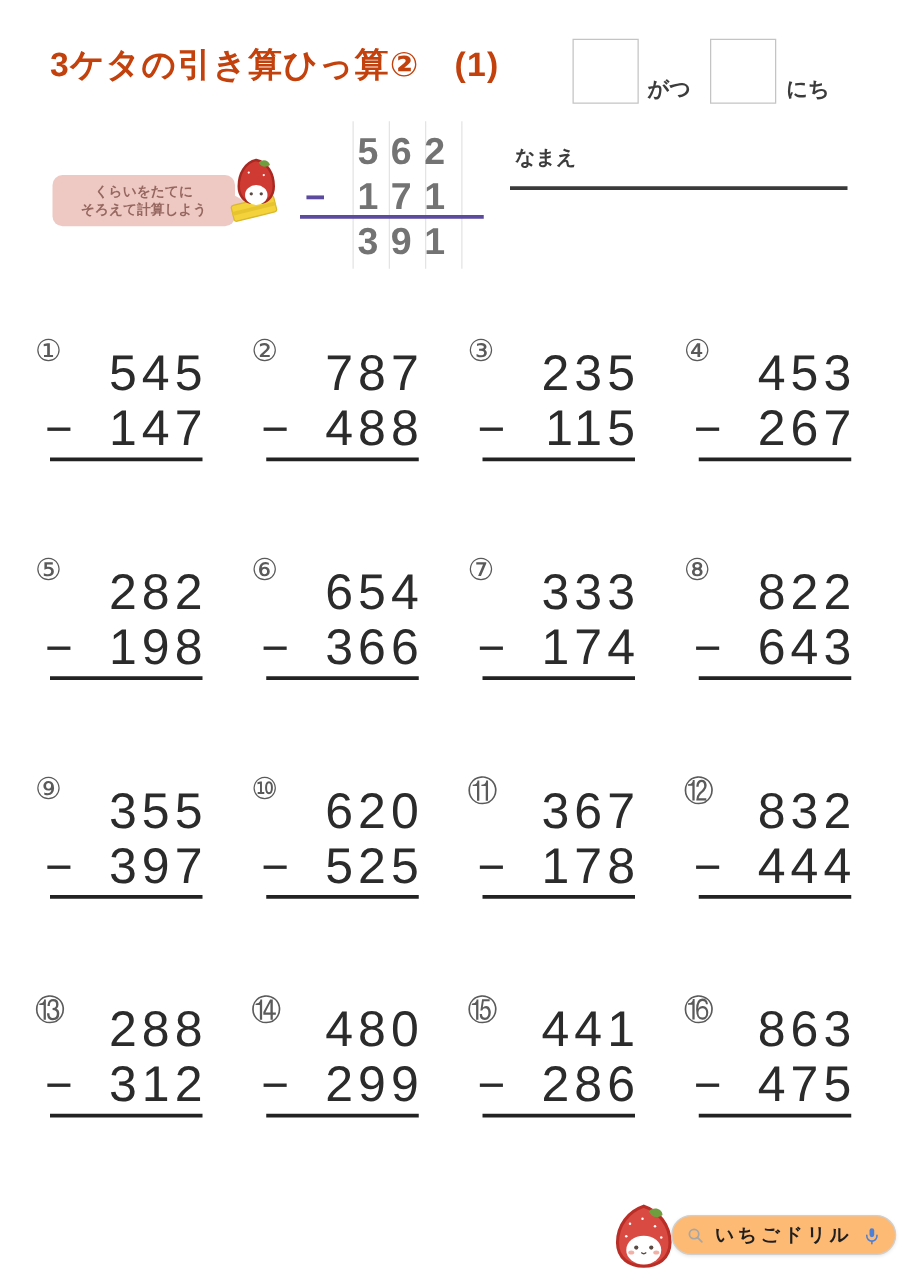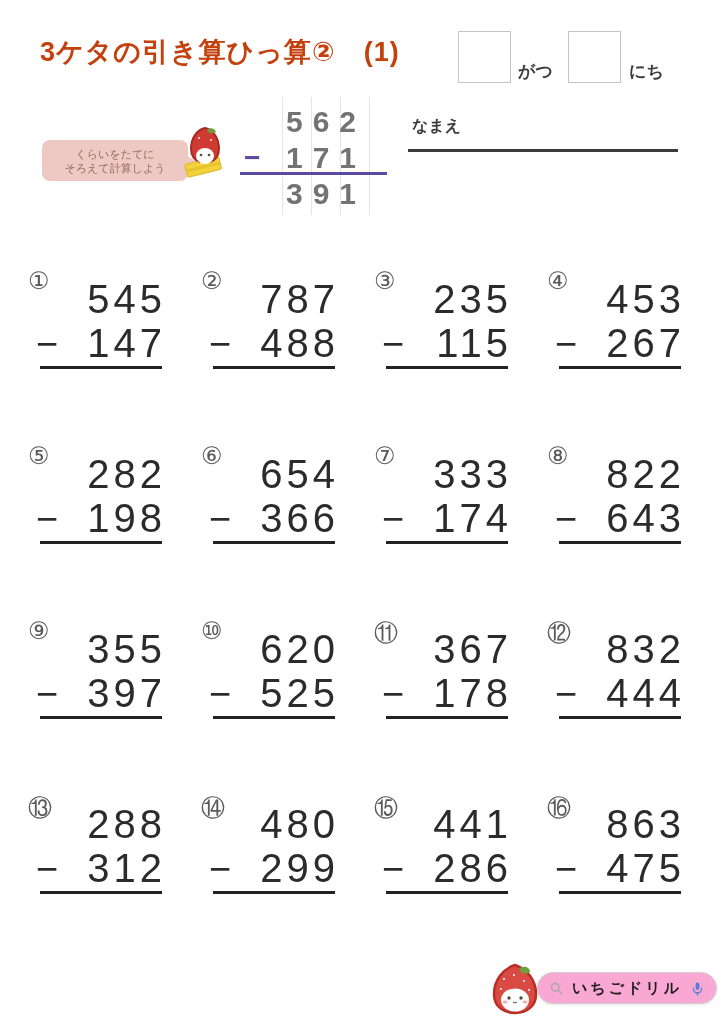--- a/index.html
+++ b/index.html
@@ -28,21 +28,21 @@
     position: absolute; top: 60px; font-size: 17px; color: #3c3c3c; font-weight: 600;
   }
   .date-label.month { left: 518px; }
   .date-label.day   { left: 629px; }
 
   
   .bubble {
     position: absolute; left: 42px; top: 140px; width: 146px; height: 41px;
     background: #eec9c3; border-radius: 8px;
     display: flex; flex-direction: column; justify-content: center; align-items: center;
-    font-size: 11px; line-height: 14px; color: #96675f; font-weight: 400;
+    font-size: 11px; line-height: 14px; color: #96675f; font-weight: 700;
   }
   .bubble::after {
     content: ""; position: absolute; right: -8px; top: 16px;
     border-top: 5px solid transparent; border-bottom: 5px solid transparent;
     border-left: 9px solid #eec9c3;
   }
   .pencil-chara { position: absolute; left: 184px; top: 124px; width: 42px; height: 58px; }
 
   
   .ex-vline {
@@ -94,21 +94,21 @@
     color: #2b2b2b; white-space: nowrap;
   }
   .rule {
     position: absolute; left: 12px; top: 97px; width: 122px; height: 3px; background: #222;
   }
 
   
   .berry-logo { position: absolute; left: 492px; top: 963px; width: 46px; height: 52px; }
   .search-pill {
     position: absolute; left: 537px; top: 972px; width: 180px; height: 32px;
-    border: 1px solid #cfcfcf; border-radius: 17px; background: #f9a8d4;
+    border: 1px solid #cfcfcf; border-radius: 17px; background: #fdba74;
     box-shadow: 0 1px 3px rgba(0,0,0,0.10);
     display: flex; align-items: center; justify-content: space-between;
     padding: 0 11px;
   }
   .brand-text {
     font-size: 15px; font-weight: 700; letter-spacing: 3px; color: #1f1f1f; white-space: nowrap;
   }
   .icon-16 { width: 15px; height: 15px; flex: 0 0 auto; }
 </style>
 </head>

